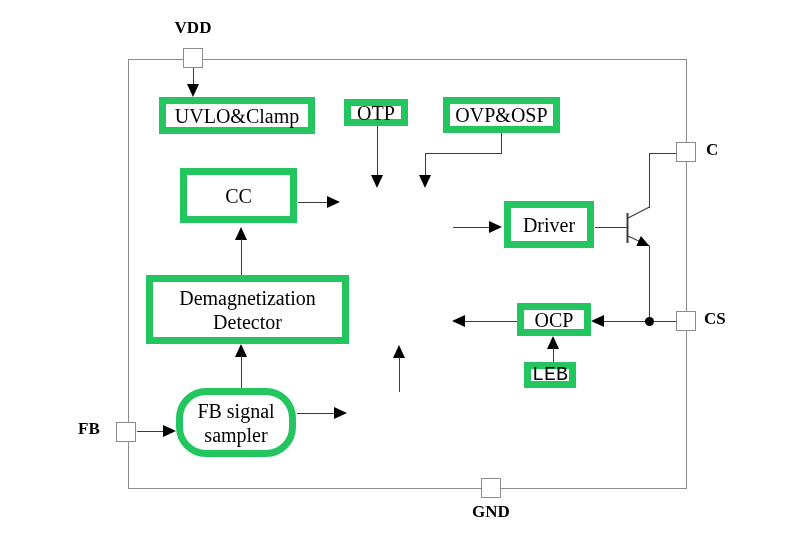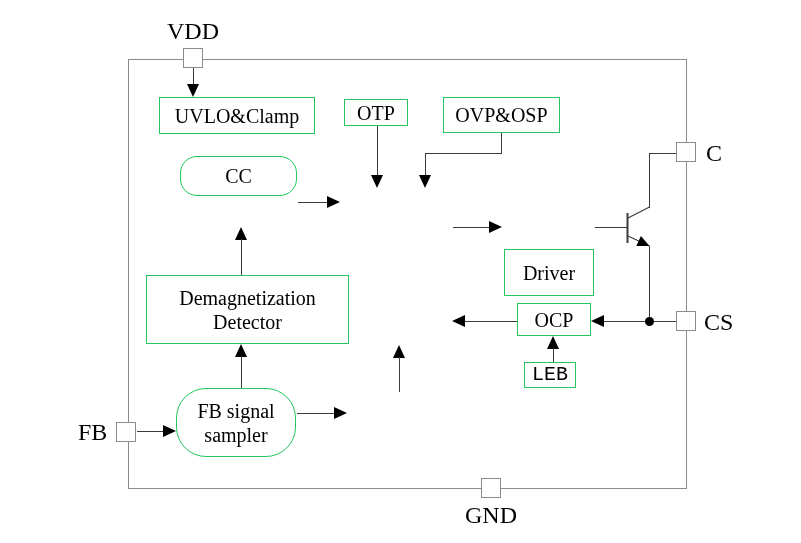--- a/index.html
+++ b/index.html
@@ -7,29 +7,29 @@
   .canvas {
     position:relative; width:801px; height:543px; background:#ffffff;
     font-family:"Liberation Serif", serif; color:#000;
     overflow:hidden;
   }
   .outer {
     position:absolute; left:128px; top:59px; width:559px; height:430px;
     border:1px solid #8c8c8c; background:transparent;
   }
   .block {
-    position:absolute; background:#ffffff; border:1px solid #22c55e;
+    position:absolute; background:#ffffff; border:7px solid #22c55e;
     display:flex; flex-direction:column; align-items:center; justify-content:center;
     text-align:center; font-size:20px; line-height:1.2; white-space:nowrap;
   }
   .pin-sq {
     position:absolute; width:20px; height:20px;
     background:#ffffff; border:1px solid #8c8c8c;
   }
-  .lbl { position:absolute; font-size:24px; white-space:nowrap; }
+  .lbl { position:absolute; font-size:17px; white-space:nowrap;font-weight:bold; }
   .lbl.ctr { text-align:center; }
   .h { position:absolute; height:1px; background:#3c3c3c; }
   .v { position:absolute; width:1px; background:#3c3c3c; }
   .ar { position:absolute; width:0; height:0; border-style:solid; }
   .ar.down  { border-width:13px 6px 0 6px;  border-color:#000 transparent transparent transparent; }
   .ar.up    { border-width:0 6px 13px 6px;  border-color:transparent transparent #000 transparent; }
   .ar.right { border-width:6px 0 6px 13px;  border-color:transparent transparent transparent #000; }
   .ar.left  { border-width:6px 13px 6px 0;  border-color:transparent #000 transparent transparent; }
   .dot { position:absolute; width:9px; height:9px; border-radius:50%; background:#000; }
   svg { position:absolute; overflow:visible; }
@@ -58,31 +58,31 @@
   </div>
 
   <div class="block" style="left:344px; top:99px;  width:64px;  height:27px;text-align:right;">
     <span>OTP</span>
   </div>
 
   <div class="block" style="left:443px; top:97px;  width:117px; height:36px;">
     <span>OVP&amp;OSP</span>
   </div>
 
-  <div class="block" style="left:180px; top:156px; width:117px; height:40px;border-radius:17px;">
+  <div class="block" style="left:180px; top:168px; width:117px; height:55px;">
     <span>CC</span>
   </div>
 
   <div class="block" style="left:146px; top:275px; width:203px; height:69px;">
     <span>Demagnetization</span>
     <span>Detector</span>
   </div>
 
 
-  <div class="block" style="left:504px; top:201px; width:90px;  height:47px;margin-top:48px;">
+  <div class="block" style="left:504px; top:201px; width:90px;  height:47px;">
     <span>Driver</span>
   </div>
 
   <div class="block" style="left:517px; top:303px; width:74px;  height:33px;">
     <span>OCP</span>
   </div>
 
   <div class="block" style="left:524px; top:362px; width:52px;  height:26px;font-family:Liberation Mono, monospace;">
     <span>LEB</span>
   </div>

